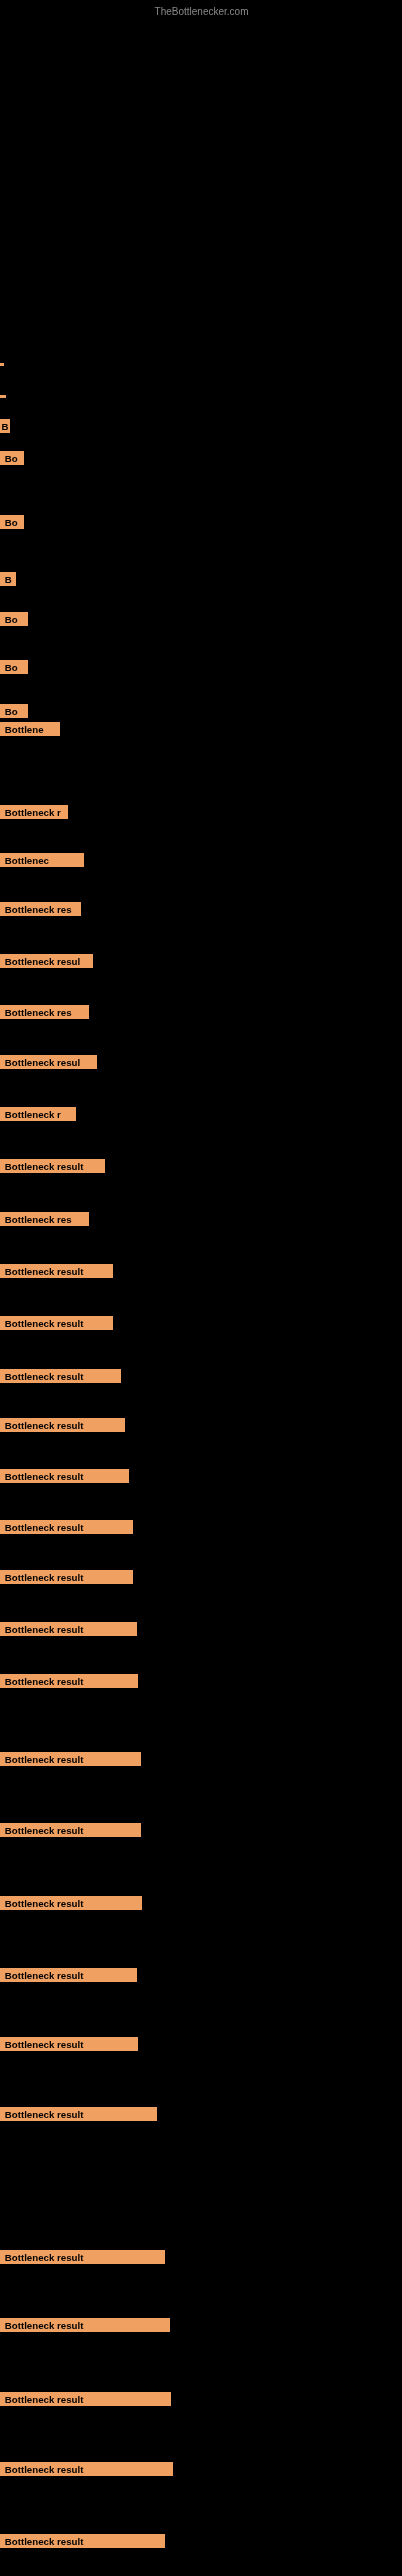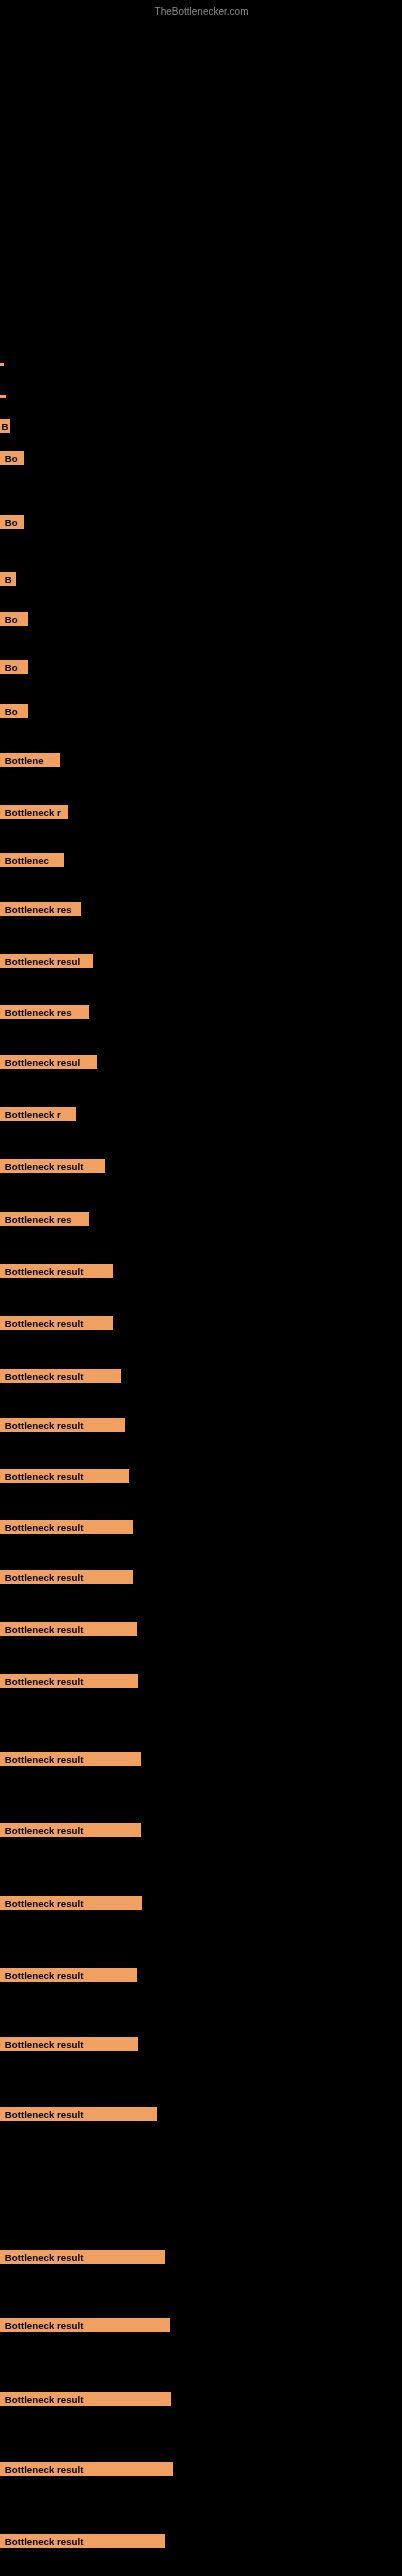--- a/index.html
+++ b/index.html
@@ -80,28 +80,28 @@
 </div>
 <div class="item" style="top:612px">
   <span class="bottleneck-label" style="width:28px; overflow:hidden;">Bo</span>
 </div>
 <div class="item" style="top:660px">
   <span class="bottleneck-label" style="width:28px; overflow:hidden;">Bo</span>
 </div>
 <div class="item" style="top:704px">
   <span class="bottleneck-label" style="width:28px; overflow:hidden;">Bo</span>
 </div>
-<div class="item" style="top:753px">
+<div class="item" style="top:722px">
   <span class="bottleneck-label" style="width:60px; overflow:hidden;">Bottlene</span>
 </div>
 <div class="item" style="top:805px">
   <span class="bottleneck-label" style="width:68px; overflow:hidden;">Bottleneck r</span>
 </div>
 <div class="item" style="top:853px">
-  <span class="bottleneck-label" style="width:64px; overflow:hidden;">Bottlenec</span>
+  <span class="bottleneck-label" style="width:84px; overflow:hidden;">Bottlenec</span>
 </div>
 <div class="item" style="top:902px">
   <span class="bottleneck-label" style="width:81px; overflow:hidden;">Bottleneck res</span>
 </div>
 <div class="item" style="top:954px">
   <span class="bottleneck-label" style="width:93px; overflow:hidden;">Bottleneck resul</span>
 </div>
 <div class="item" style="top:1005px">
   <span class="bottleneck-label" style="width:89px; overflow:hidden;">Bottleneck res</span>
 </div>

